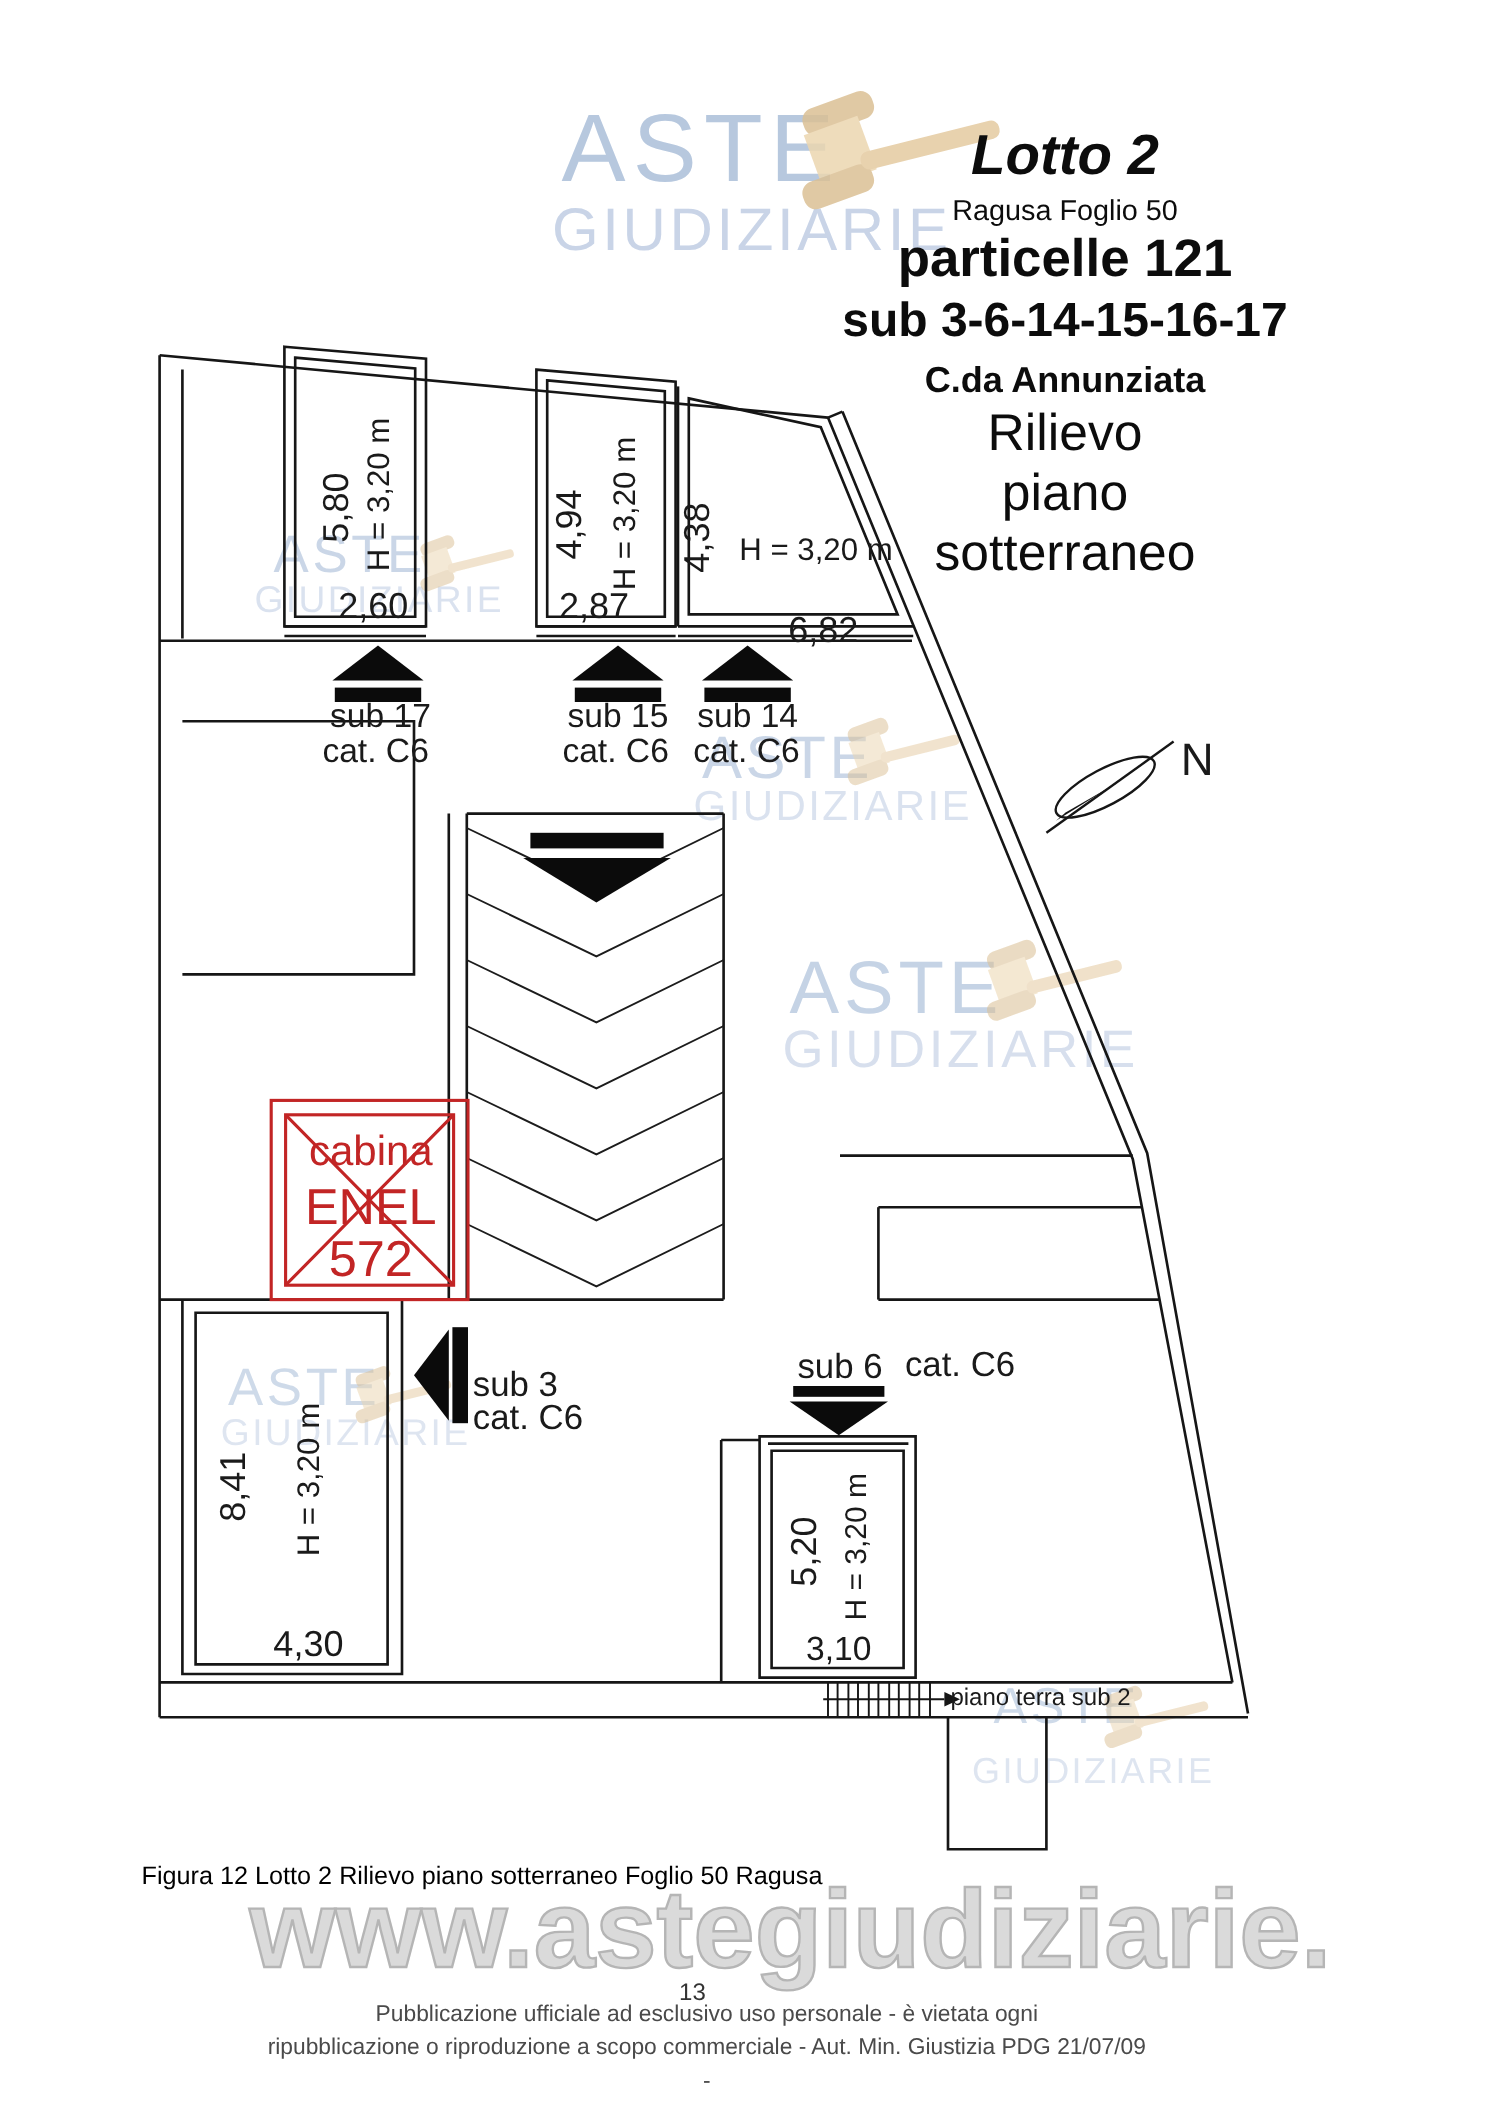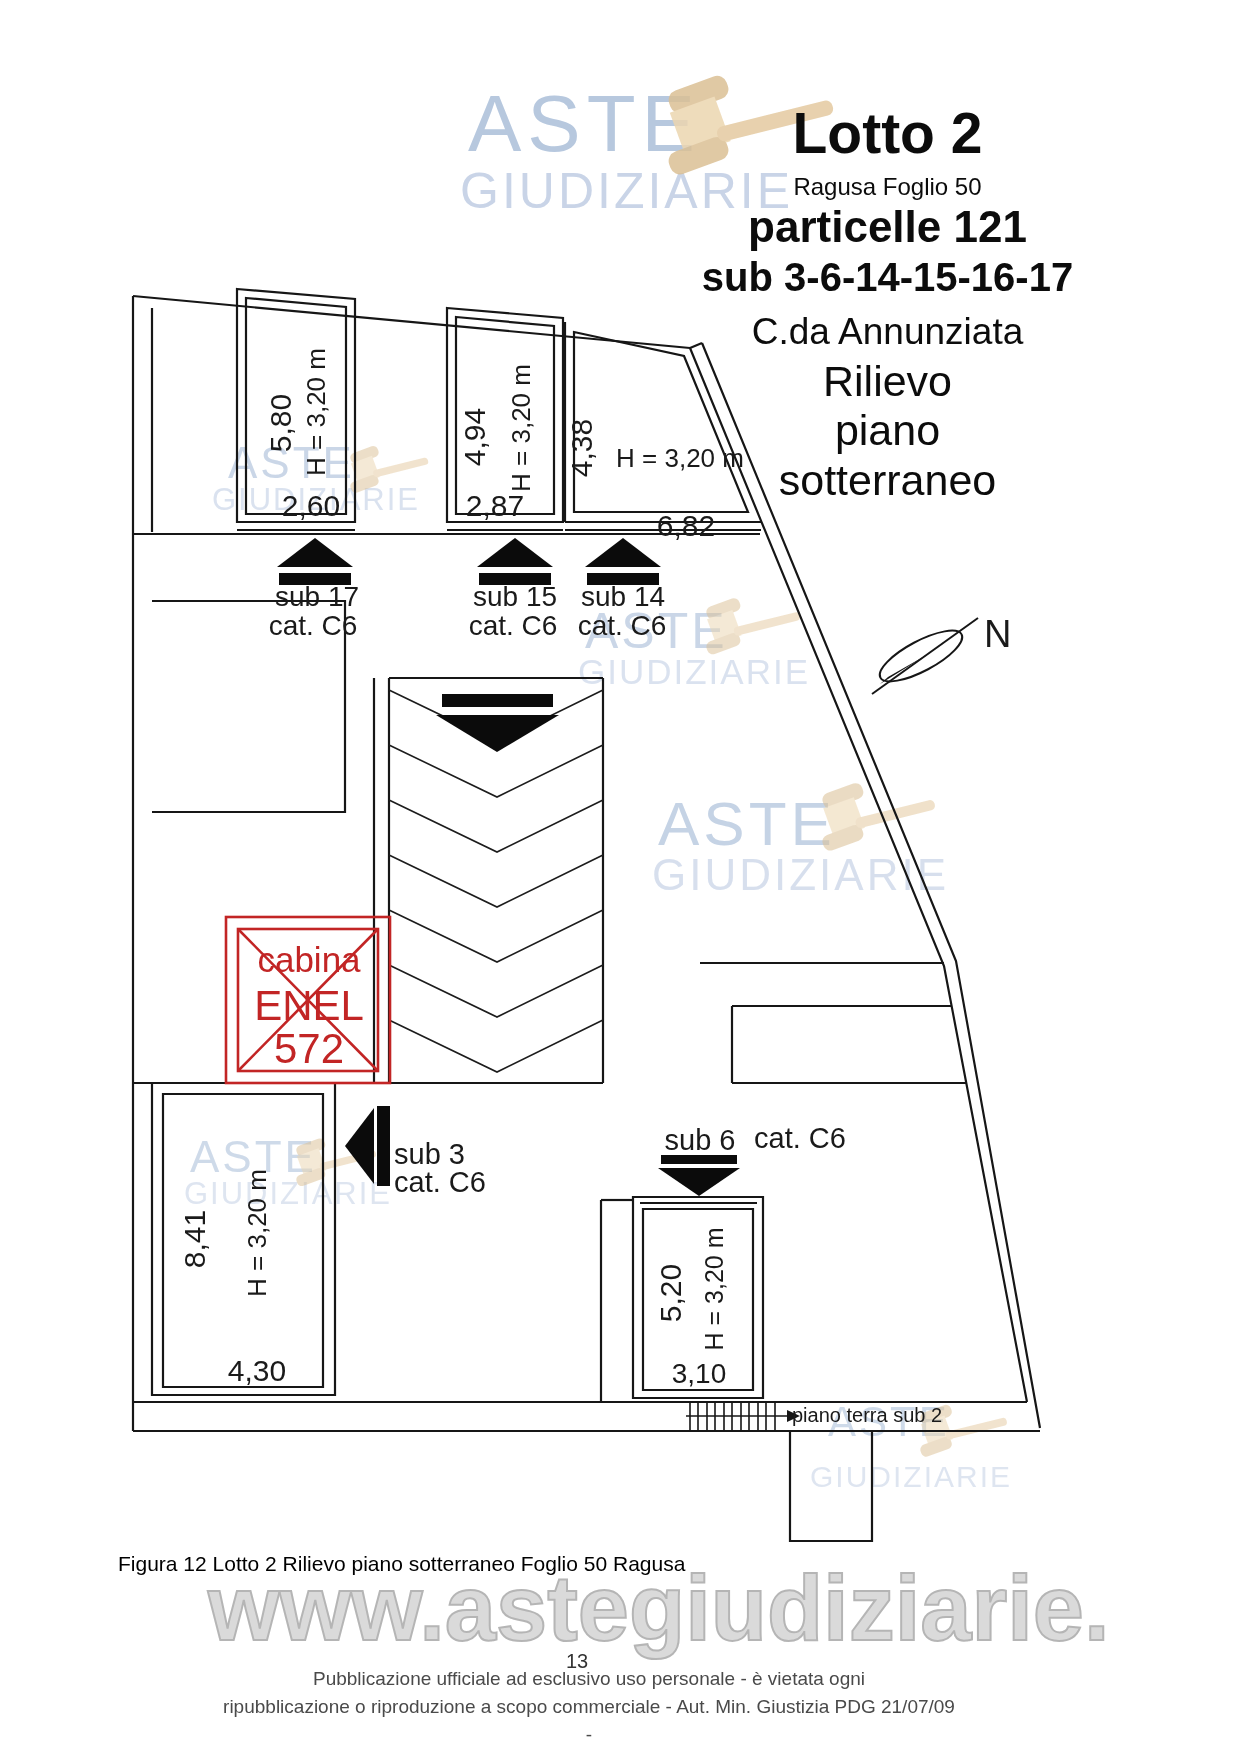--- a/index.html
+++ b/index.html
@@ -10,25 +10,25 @@
   .vctr{transform:translate(-50%,-50%) rotate(-90deg);white-space:nowrap;}
   .planlabel{color:#1a1a1a;}
   .red{color:#c22525;font-weight:bold;}
   
   .wm-aste{color:#9fb6d4;opacity:.75;font-weight:400;letter-spacing:6px;white-space:nowrap;}
   .wm-giud{color:#b7c6e0;opacity:.75;font-weight:400;letter-spacing:3px;white-space:nowrap;}
   .wm-url{color:#d9d9d9;-webkit-text-stroke:2px #b2b2b2;font-weight:bold;letter-spacing:0px;
           opacity:.95;white-space:nowrap;margin-left:20px;}
   
   .hdr{position:absolute;left:695px;top:104px;width:385px;text-align:center;color:#0c0c0c;}
-  .hdr .t1{font-size:57px;font-weight:bold;line-height:1.05;}
+  .hdr .t1{font-size:47px;font-weight:bold;line-height:1.05;font-style:italic;}
   .hdr .t2{font-size:24px;line-height:1.25;margin-top:8px;}
   .hdr .t3{font-size:44px;font-weight:bold;line-height:1.15;}
   .hdr .t4{font-size:40px;font-weight:bold;line-height:1.25;}
-  .hdr .t5{font-size:37px;line-height:1.3;margin-top:6px;}
+  .hdr .t5{font-size:30px;line-height:1.3;margin-top:6px;font-weight:bold;}
   .hdr .t6{font-size:43px;line-height:1.16;}
   .caption{position:absolute;left:118px;top:1552px;font-size:21px;color:#000;}
   .pagenum{position:absolute;left:0;top:1650px;width:1090px;text-align:center;font-size:20px;color:#333;padding-left:32px;}
   .footer{position:absolute;left:0;width:1178px;text-align:center;font-size:19px;color:#4a4a4a;}
   svg{display:block;}
 </style>
 </head>
 <body>
 
 <div class="page">

